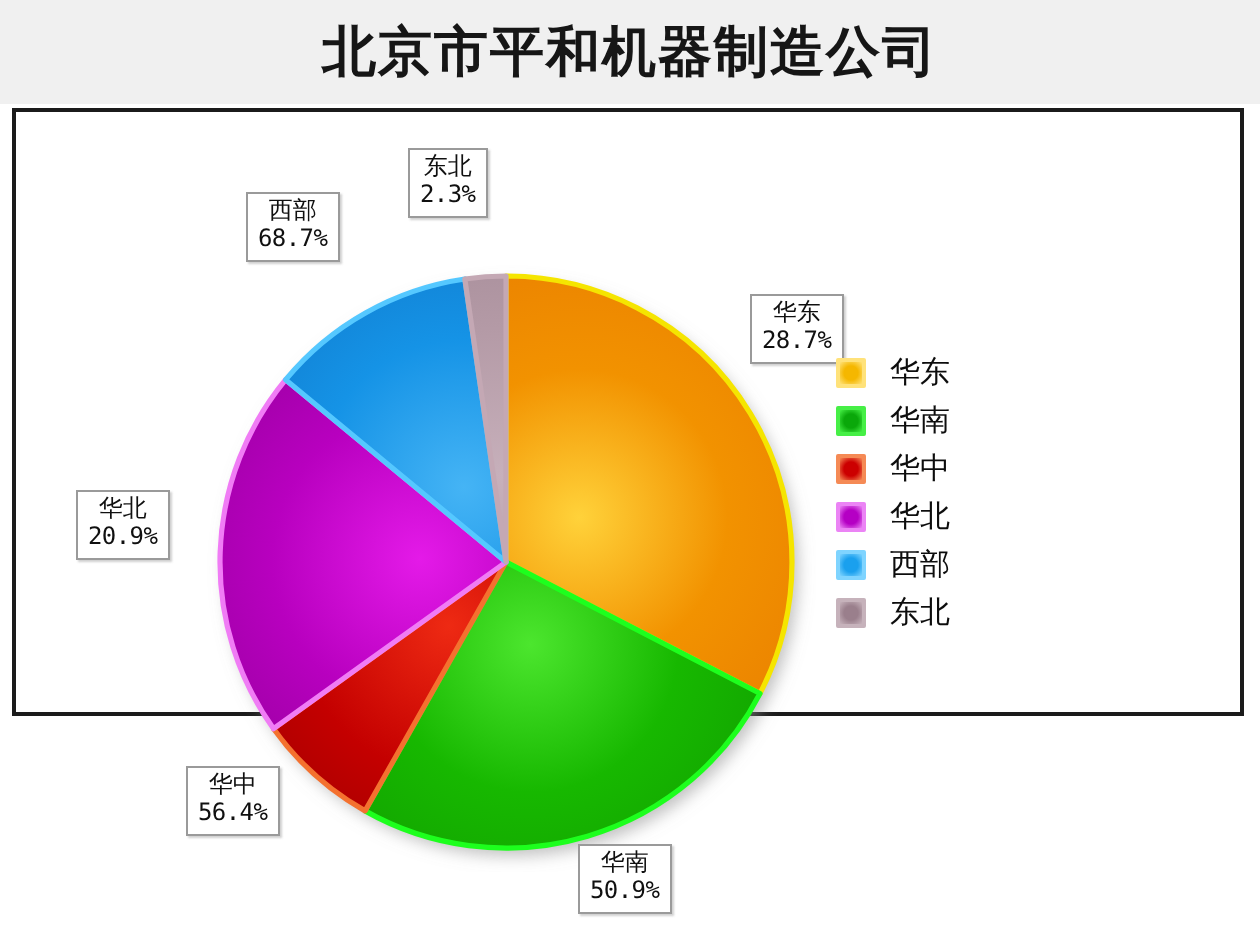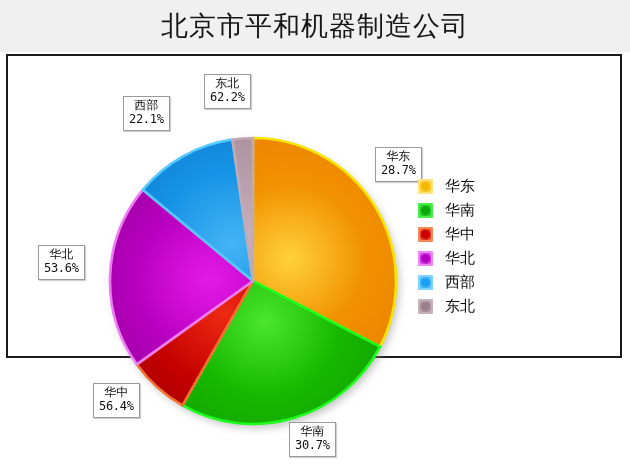--- a/index.html
+++ b/index.html
@@ -21,21 +21,21 @@
     left: 0; top: 0;
     width: 630px;
     height: 52px;
     background: #f0f0f0;
     display: flex;
     align-items: center;
     justify-content: center;
   }
   #chart-title {
     font-size: 27px;
-    font-weight: normal;
+    font-weight: bold;
     color: #161616;
     letter-spacing: 1px;
     font-family: "DejaVu Sans", "Liberation Sans", sans-serif;
     white-space: nowrap;
   }
 
   
   #chart-panel {
     position: absolute;
     left: 6px;
@@ -170,46 +170,46 @@
           <path d="M 155 155 L 282.00 220.72 A 143 143 0 0 1 84.54 279.44 Z" fill="url(#grad1)" stroke="#1dff1d" stroke-width="2.6" stroke-linejoin="round"></path>
           <path d="M 155 155 L 84.54 279.44 A 143 143 0 0 1 38.78 238.32 Z" fill="url(#grad2)" stroke="#f4712f" stroke-width="2.6" stroke-linejoin="round"></path>
           <path d="M 155 155 L 38.78 238.32 A 143 143 0 0 1 44.82 63.85 Z" fill="url(#grad3)" stroke="#f07cf5" stroke-width="2.6" stroke-linejoin="round"></path>
           <path d="M 155 155 L 44.82 63.85 A 143 143 0 0 1 134.41 13.49 Z" fill="url(#grad4)" stroke="#55c8ff" stroke-width="2.6" stroke-linejoin="round"></path>
           <path d="M 155 155 L 134.41 13.49 A 143 143 0 0 1 155.00 12.00 Z" fill="url(#grad5)" stroke="#c4a8b4" stroke-width="2.6" stroke-linejoin="round"></path>
         </g>
     </svg>
 
     <div class="callout" style="left:196px; top:18px;">
       <span class="cl-name">东北</span>
-      <span class="cl-pct">62.2%</span>
+      <span class="cl-pct">2.3%</span>
     </div>
 
     <div class="callout" style="left:115px; top:40px;">
       <span class="cl-name">西部</span>
-      <span class="cl-pct">22.1%</span>
+      <span class="cl-pct">68.7%</span>
     </div>
 
     <div class="callout" style="left:367px; top:91px;">
       <span class="cl-name">华东</span>
       <span class="cl-pct">28.7%</span>
     </div>
 
     <div class="callout" style="left:30px; top:189px;">
       <span class="cl-name">华北</span>
-      <span class="cl-pct">53.6%</span>
+      <span class="cl-pct">20.9%</span>
     </div>
 
     <div class="callout" style="left:85px; top:327px;">
       <span class="cl-name">华中</span>
       <span class="cl-pct">56.4%</span>
     </div>
 
     <div class="callout" style="left:281px; top:366px;">
       <span class="cl-name">华南</span>
-      <span class="cl-pct">30.7%</span>
+      <span class="cl-pct">50.9%</span>
     </div>
 
     <div id="legend">
         <div class="legend-row">
           <span class="legend-swatch" style="background: radial-gradient(circle, rgb(245, 183, 0) 0%, rgb(245, 183, 0) 45%, rgb(255, 226, 122) 100%); border: 2px solid rgb(255, 226, 122);"></span>
           <span class="legend-label">华东</span>
         </div>
         <div class="legend-row">
           <span class="legend-swatch" style="background: radial-gradient(circle, rgb(10, 168, 10) 0%, rgb(10, 168, 10) 45%, rgb(70, 239, 70) 100%); border: 2px solid rgb(70, 239, 70);"></span>
           <span class="legend-label">华南</span>

